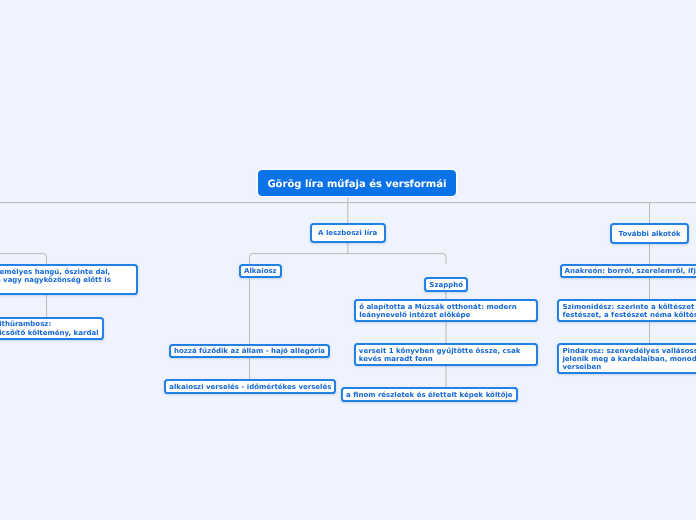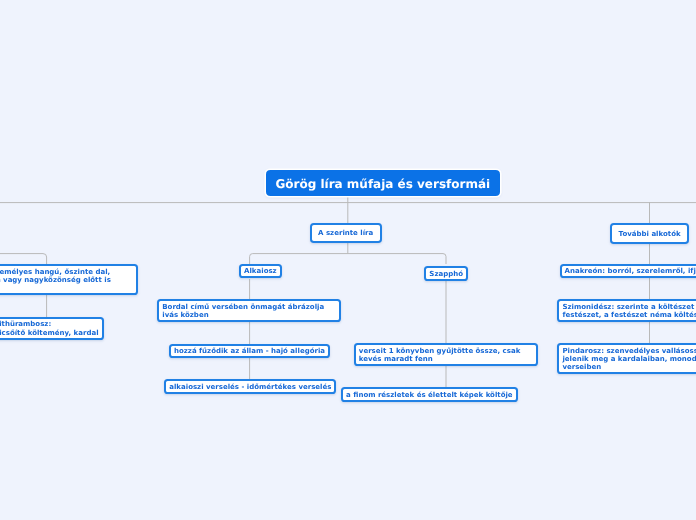--- a/index.html
+++ b/index.html
@@ -9,23 +9,23 @@
   #canvas{position:relative;width:696px;height:520px;}
   .node{transform:translateZ(0);}
   #links{position:absolute;left:0;top:0;}
   .node{position:absolute;box-sizing:content-box;border:2px solid #2181e5;
         background:#fff;border-radius:3.6px;color:#1668d6;font-weight:bold;
         font-size:7px;line-height:8.2px;text-align:center;
         padding:1.8px 3.05px 0.9px;white-space:nowrap;
         box-shadow:0 1px 2.5px rgba(60,100,160,.22);}
   .wrap{white-space:normal;text-align:left;width:173.9px;}
   .pre{white-space:pre;text-align:left;}
-  .root{background:#0b72e7;border:1.7px solid #0b72e7;color:#fff;font-size:12px;
+  .root{background:#0b72e7;border:1.7px solid #0b72e7;color:#fff;font-size:10px;
         line-height:11px;border-radius:3.8px;padding:8.2px 8.4px 5px;
-        box-shadow:0 0 0 1.6px #ffffff, 0 1px 3px rgba(60,100,160,.25);margin-left:8px;}
+        box-shadow:0 0 0 1.6px #ffffff, 0 1px 3px rgba(60,100,160,.25);}
   .mid{padding:4.4px 6.3px 3.6px;border-radius:3.8px;}
 </style>
 </head>
 <body>
 
 <div id="canvas">
 
   <svg id="links" width="696" height="520" viewBox="0 0 696 520">
     <g fill="none" stroke="#b9b9b9" stroke-width="1">
       <path d="M0 202.6 H696"></path>
@@ -37,31 +37,31 @@
       <path d="M249.6 279 V380"></path>
       <path d="M446 279 V388"></path>
       <path d="M-40 253.6 H43 Q46.6 253.6 46.6 257 V340"></path>
       <path d="M649.5 202 V224"></path>
       <path d="M649.5 243 V348"></path>
     </g>
   </svg>
 
   <div class="node root" style="left:258px;top:170.1px;">Görög líra műfaja és versformái</div>
 
-  <div class="node mid" style="left:309.8px;top:223.1px;">A szerinte líra</div>
+  <div class="node mid" style="left:309.8px;top:223.1px;">A leszboszi líra</div>
 
   <div class="node mid" style="left:610.3px;top:223.4px;">További alkotók</div>
 
   <div class="node" style="left:239px;top:263.6px;">Alkaiosz</div>
-  <div class="node" style="left:424.3px;top:266px;text-align:right;">Szapphó</div>
+  <div class="node" style="left:424.3px;top:277px;text-align:right;">Szapphó</div>
 
-  <div class="node wrap" style="left:157.2px;top:299px;">Bordal című versében önmagát ábrázolja ivás közben</div>
   <div class="node" style="left:164.2px;top:379px;">alkaioszi verselés - időmértékes verselés</div>
   <div class="node" style="left:168.9px;top:343.6px;">hozzá fűződik az állam - hajó allegória</div>
 
+  <div class="node wrap" style="left:354.1px;top:298.9px;">ő alapította a Múzsák otthonát: modern leánynevelő intézet előképe</div>
   <div class="node wrap" style="left:353.8px;top:343.4px;">verseit 1 könyvben gyűjtötte össze, csak kevés maradt fenn</div>
   <div class="node" style="left:341px;top:387px;">a finom részletek és élettelt képek költője</div>
 
   <div class="node wrap" style="left:-31.9px;top:263.8px;width:160px;">Dal: személyes hangú, őszinte dal, körben vagy nagyközönség előtt is szólal</div>
   <div class="node pre" style="left:-10.9px;top:316.5px;">dithürambosz:
 dicsőítő költemény, kardal</div>
 
   <div class="node" style="left:559.5px;top:263.6px;">Anakreón: borról, szerelemről, ifjúságról ír</div>
   <div class="node wrap" style="left:557.4px;top:299.2px;">Szimonidész: szerinte a költészet szóló festészet, a festészet néma költészet</div>
   <div class="node wrap" style="left:557.4px;top:343.2px;">Pindarosz: szenvedélyes vallásossága jelenik meg a kardalaiban, monodikus verseiben</div>

